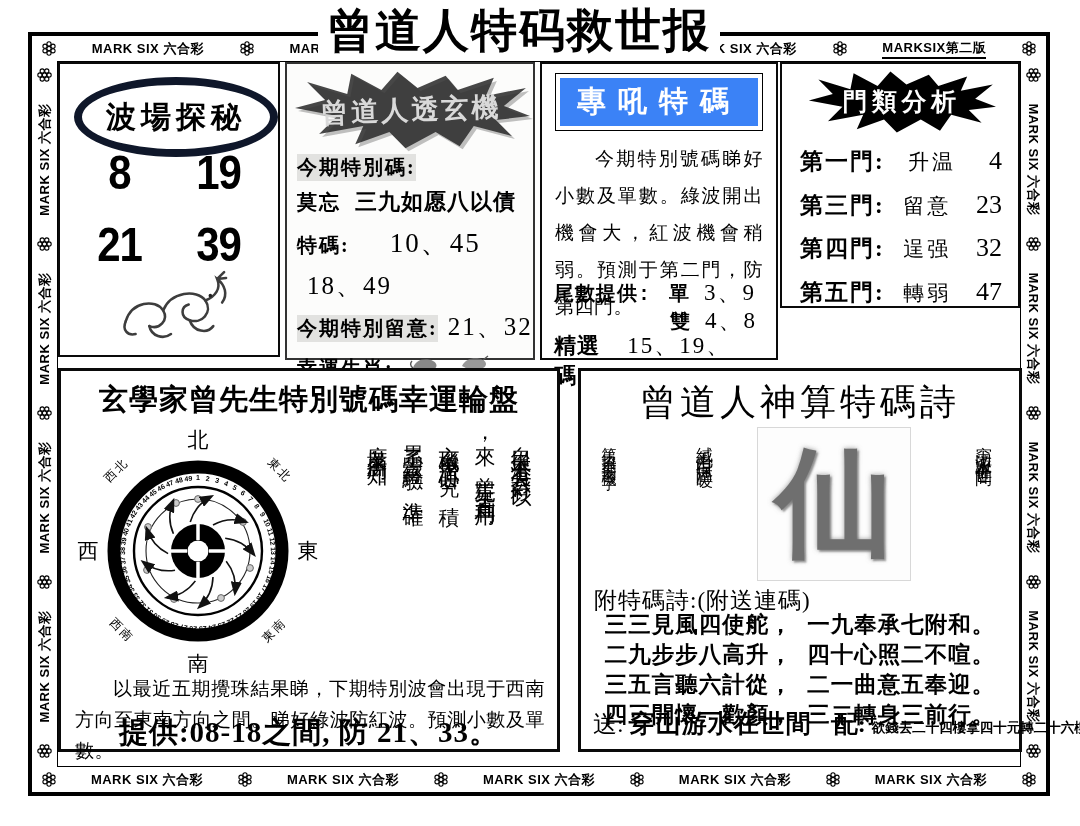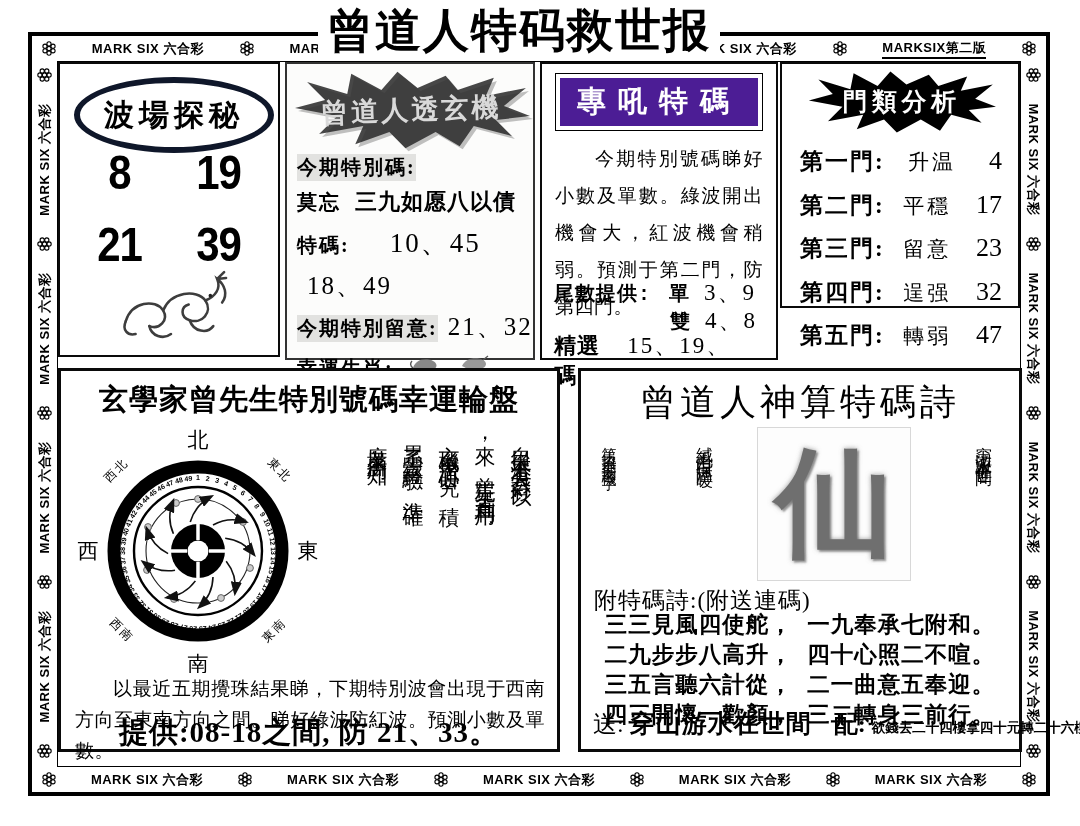--- a/index.html
+++ b/index.html
@@ -17,38 +17,38 @@
   .btext{font-family:"Liberation Sans",sans-serif;font-weight:bold;font-size:13px;letter-spacing:.5px;white-space:nowrap;}
   .btext.edition{border-bottom:2px solid #000;}
   .flower{width:16px;height:15px;flex:0 0 auto;}
   
   #title-plate{position:absolute;left:318px;top:1px;width:402px;height:60px;background:#fff;z-index:5;
     display:flex;align-items:center;justify-content:center;font-family:"Liberation Sans",sans-serif;
     font-weight:900;font-size:46px;letter-spacing:2px;}
   
   .box{position:absolute;background:#fff;border:2px solid #0a0a0a;box-sizing:border-box;}
   
-  .ellipse{position:absolute;left:14px;top:13px;width:188px;height:64px;border:6px solid #0f172a;border-radius:50%;
+  .ellipse{position:absolute;left:14px;top:13px;width:188px;height:64px;border:8px solid #0f172a;border-radius:50%;
     display:flex;align-items:center;justify-content:center;font-size:30px;font-weight:bold;letter-spacing:5px;}
   .wave-grid{position:absolute;left:10px;right:10px;top:90px;display:grid;grid-template-columns:1fr 1fr;row-gap:14px;
     justify-items:center;font-family:"Liberation Sans",sans-serif;font-weight:900;font-size:42px;letter-spacing:-1px;transform:scaleY(1.15);}
   .dragon{position:absolute;left:52px;top:198px;width:118px;height:84px;}
   
   #secret-box{background:#fcfcfb;}
   .burst2{position:absolute;left:2px;top:4px;width:246px;height:84px;}
   .s-rows{position:absolute;left:10px;right:4px;top:90px;font-size:20px;}
   .s-row{display:flex;align-items:baseline;margin-bottom:8px;}
   .shade{background:#e2e2e0;}
   .s-label{font-weight:bold;letter-spacing:2px;white-space:nowrap;}
   .s-val{margin-left:10px;font-size:25px;letter-spacing:2px;white-space:nowrap;}
   .s-poem{font-size:22px;font-weight:bold;margin-left:14px;letter-spacing:1px;}
   .zodiac{width:34px;height:24px;margin-left:14px;}
   .green-word{font-size:30px;font-weight:bold;margin-left:60px;}
   
-  .black-bar{margin:14px auto 0;width:198px;height:48px;background:#4c1d95;color:#fff;display:flex;align-items:center;justify-content:center;
+  .black-bar{margin:14px auto 0;width:198px;height:48px;background:#3b82f6;color:#fff;display:flex;align-items:center;justify-content:center;
     font-size:29px;font-weight:bold;letter-spacing:12px;outline:1px solid #000;outline-offset:4px;}
   .focus-body{margin:14px 13px 0;font-size:19px;line-height:37px;text-align:justify;text-indent:40px;letter-spacing:.5px;}
   .f-line{position:absolute;left:12px;right:10px;display:flex;align-items:baseline;}
   .f-label{font-weight:bold;font-size:20px;letter-spacing:1px;font-family:Liberation Mono, monospace;}
   .f-num{font-size:23px;letter-spacing:2px;}
   
   .burst4{position:absolute;left:4px;top:6px;width:232px;height:64px;}
   .g-rows{position:absolute;left:18px;right:16px;top:82px;}
   .g-row{display:flex;align-items:baseline;height:43.5px;}
   .g-label{width:108px;font-size:23px;font-weight:bold;letter-spacing:2px;}
@@ -448,25 +448,20 @@
 <div class="box" style="left:780px;top:62px;width:240px;height:246px;">
   <svg class="burst4" viewBox="0 0 245 80">
     <polygon points="6,38 36,30 18,12 58,24 62,4 92,20 108,2 128,18 156,6 168,20 204,8 196,26 236,18 214,36 240,46 206,50 222,66 184,56 170,76 146,62 116,78 100,62 66,74 74,56 30,64 48,46" fill="#000"></polygon>
     <text x="122" y="50" text-anchor="middle" fill="#fff" font-size="31" font-weight="bold" letter-spacing="6">門類分析</text>
   </svg>
   <div class="g-rows">
     <div class="g-row">
       <span class="g-label">第一門:</span>
       <span class="g-word">升温</span>
       <span class="g-num">4</span>
-    </div>
-    <div class="g-row">
-      <span class="g-label">第二門:</span>
-      <span class="g-word">平穩</span>
-      <span class="g-num">17</span>
     </div>
     <div class="g-row">
       <span class="g-label">第三門:</span>
       <span class="g-word">留意</span>
       <span class="g-num">23</span>
     </div>
     <div class="g-row">
       <span class="g-label">第四門:</span>
       <span class="g-word">逞强</span>
       <span class="g-num">32</span>

